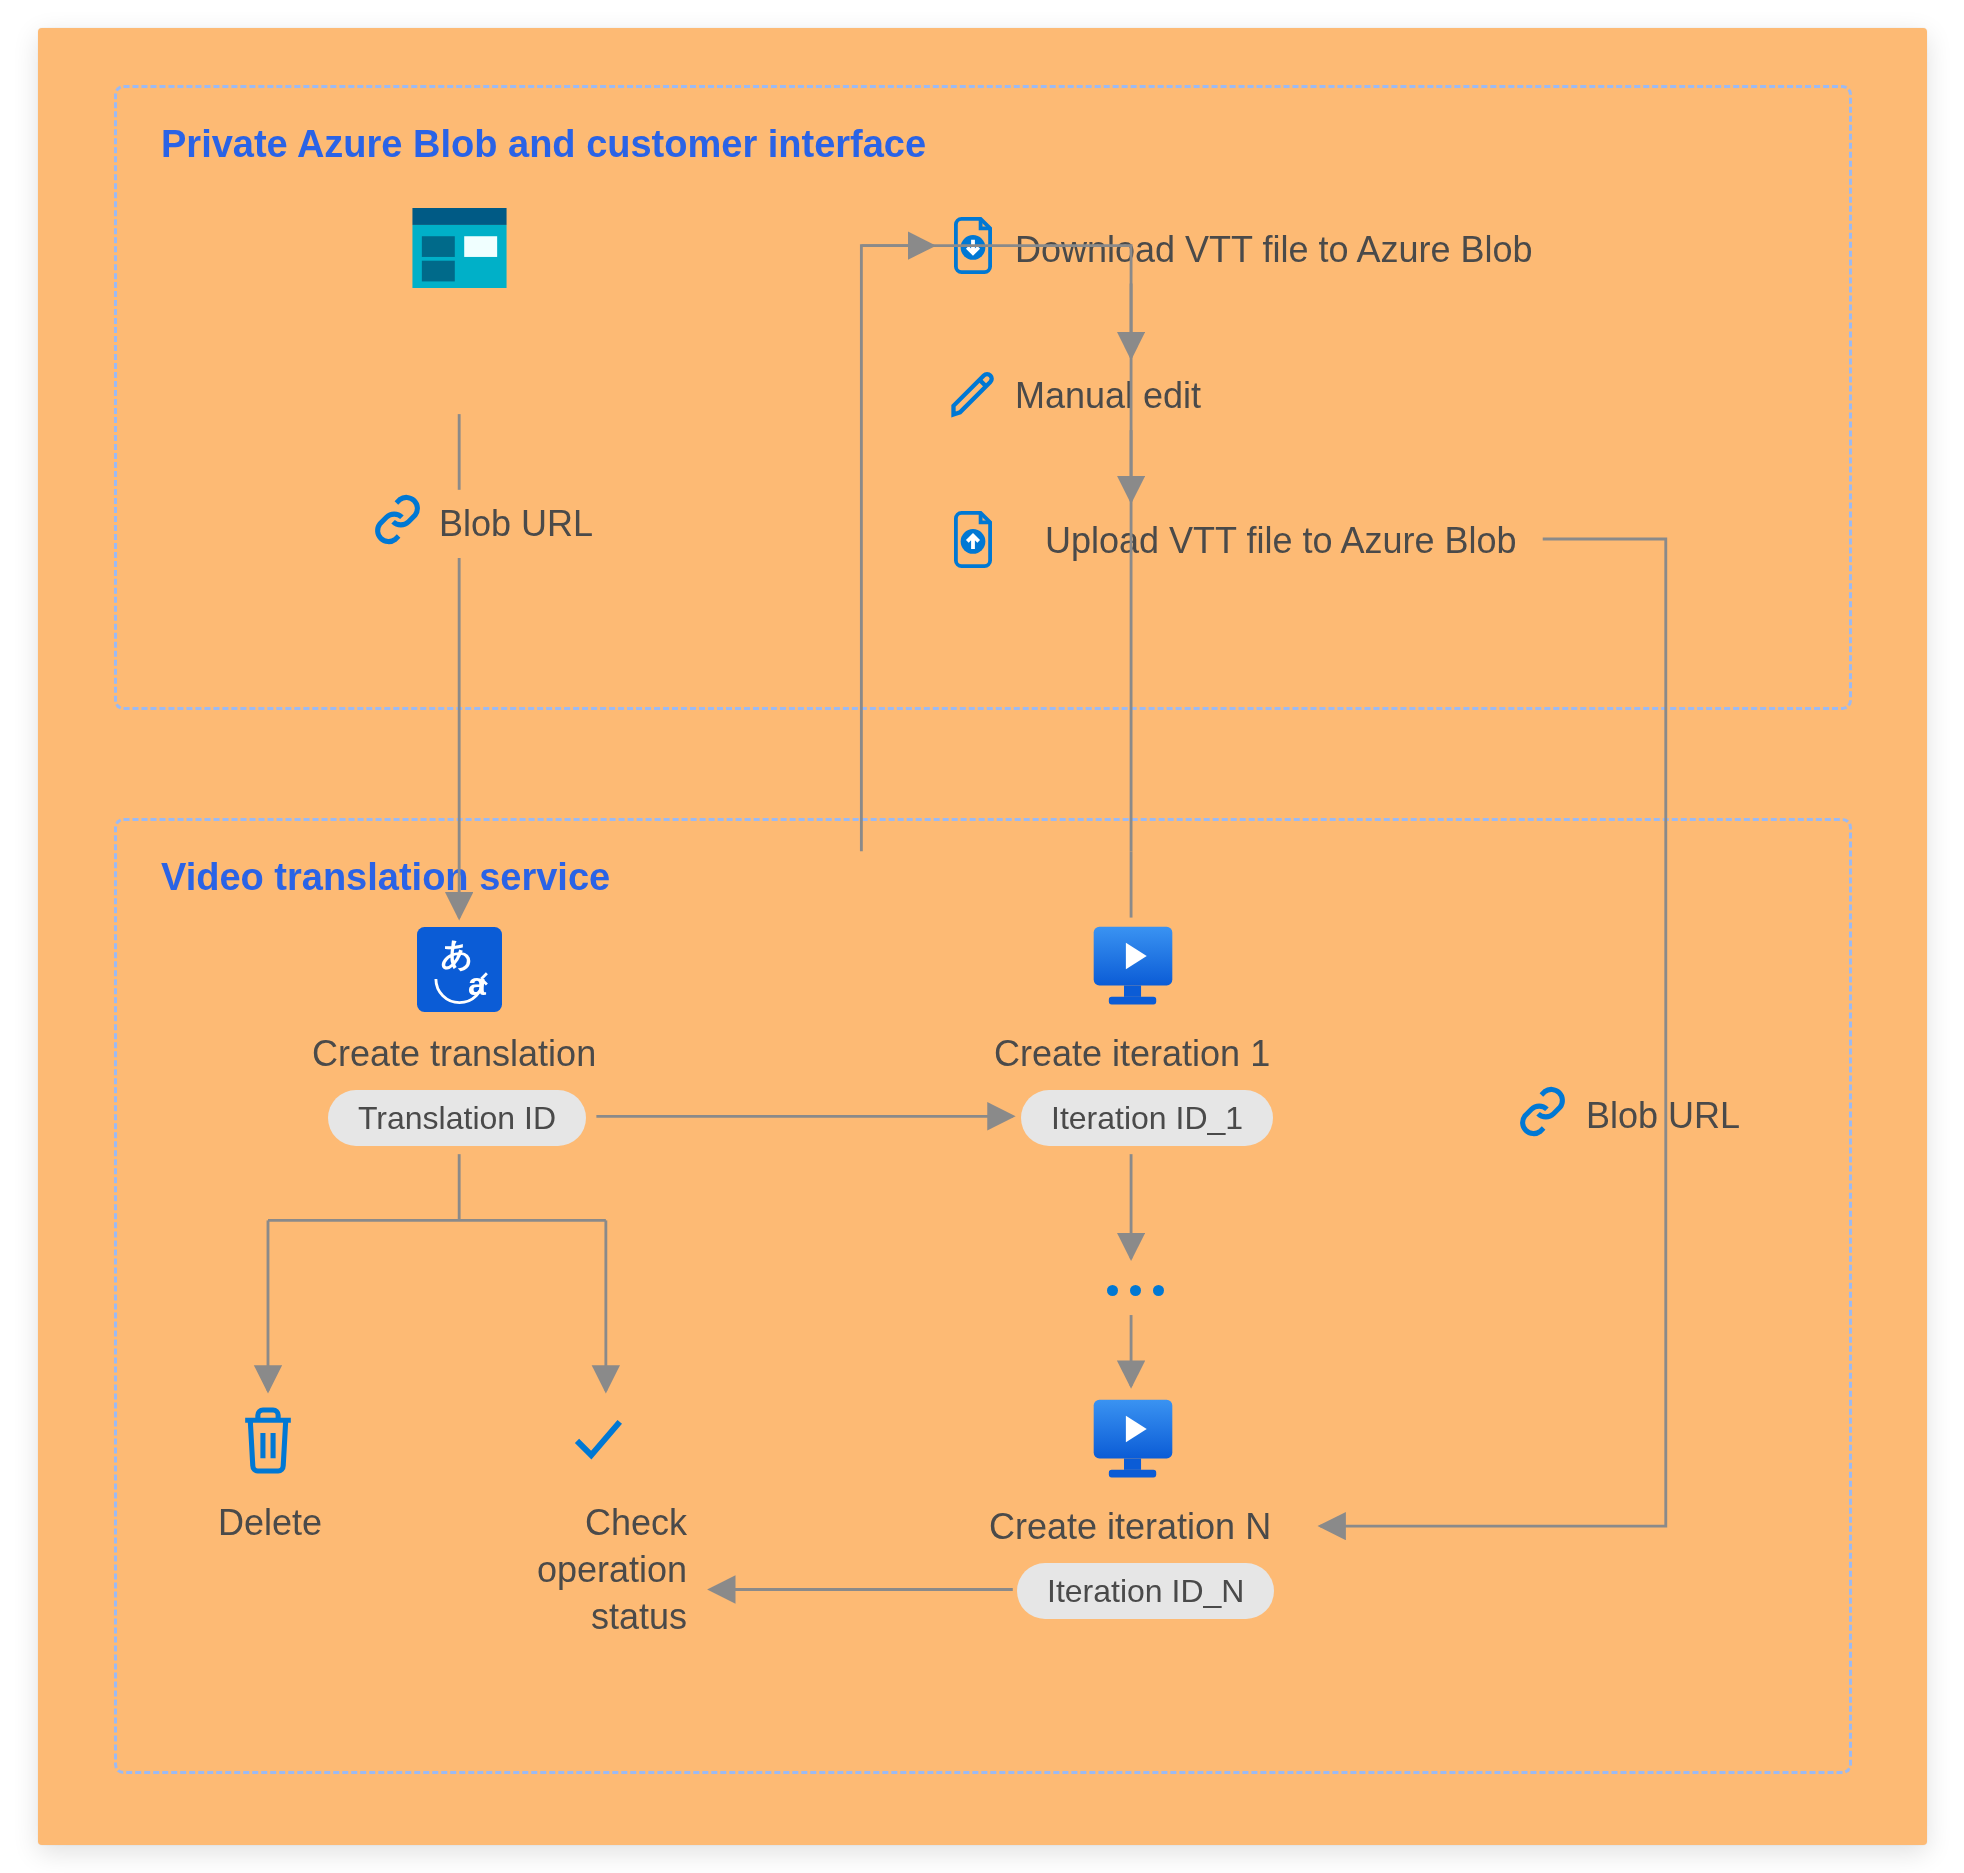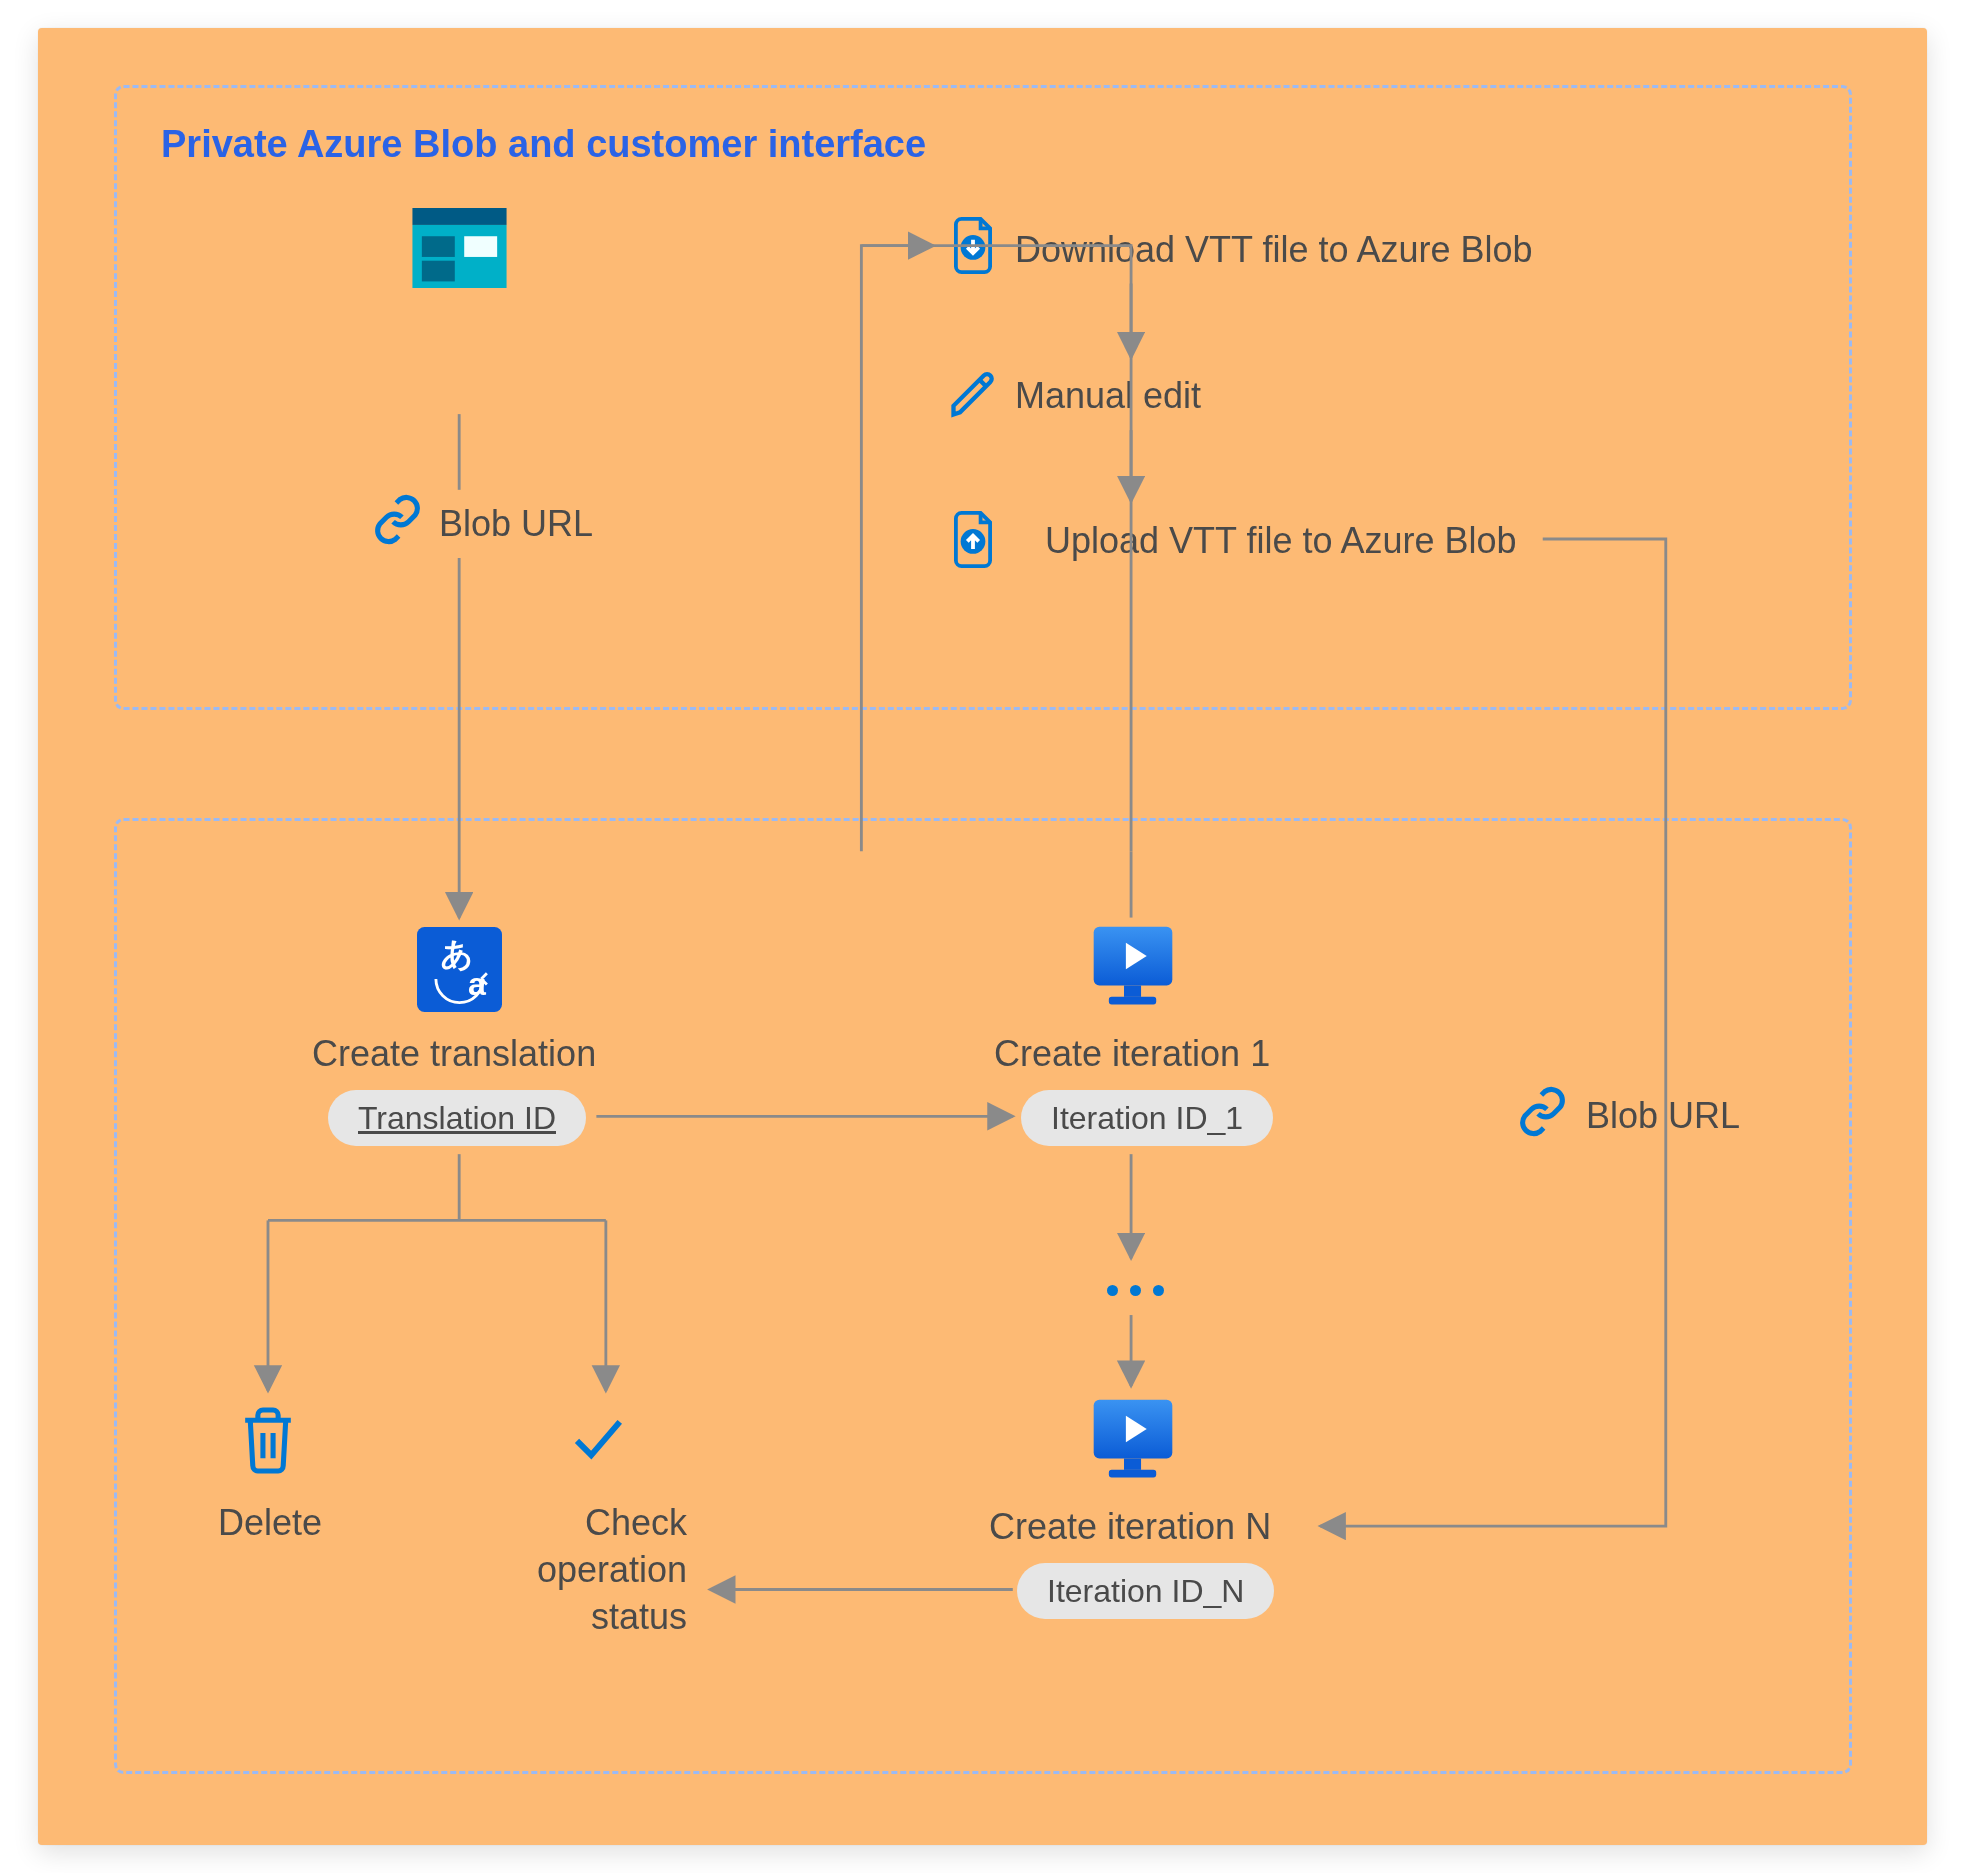--- a/index.html
+++ b/index.html
@@ -76,20 +76,21 @@
 </style>
 </head>
 <body>
 
 <div class="canvas">
 
   <div class="section" style="left:76px; top:57px; width:1738px; height:625px;"></div>
   <div class="section-title" style="left:123px; top:95px;">Private Azure Blob and customer interface</div>
 
   <div class="section" style="left:76px; top:790px; width:1738px; height:956px;"></div>
+  <div class="section-title" style="left:123px; top:828px;">Video translation service</div>
 
   <div class="icon-box" style="left:374px; top:180px; width:95px; height:80px;">
     <svg viewBox="0 0 100 85" width="95" height="80">
       <rect x="0" y="0" width="100" height="18" fill="#005a85"></rect>
       <rect x="0" y="18" width="100" height="67" fill="#00b0c8"></rect>
       <rect x="10" y="30" width="35" height="22" fill="#006a8a"></rect>
       <rect x="55" y="30" width="35" height="22" fill="#f0ffff"></rect>
       <rect x="10" y="56" width="35" height="22" fill="#006a8a"></rect>
     </svg>
   </div>
@@ -133,21 +134,21 @@
   <div class="icon-box" style="left:379px; top:899px; width:85px; height:85px;">
     <svg viewBox="0 0 90 90" width="85" height="85">
       <rect x="0" y="0" width="90" height="90" rx="8" fill="#0b5cd6"></rect>
       <text x="25" y="40" font-size="34" fill="#fff" font-weight="600">あ</text>
       <path d="M20 55 a25 25 0 0 0 50 0" fill="none" stroke="#fff" stroke-width="3"></path>
       <text x="54" y="72" font-size="34" fill="#fff" font-weight="600">a</text>
       <path d="M68 55 l6 -6 M68 55 l6 6" stroke="#fff" stroke-width="3" fill="none"></path>
     </svg>
   </div>
   <div class="node-text" style="left:274px; top:1003px;">Create translation</div>
-  <div class="pill" style="left:290px; top:1062px;text-decoration:underline;">Translation ID</div>
+  <div class="pill" style="left:290px; top:1062px;">Translation ID</div>
 
   <div class="icon-box" style="left:1050px; top:894px; width:90px; height:90px;">
     <svg viewBox="0 0 95 95" width="90" height="90">
       <defs>
         <linearGradient id="g1" x1="0" y1="0" x2="0" y2="1">
           <stop offset="0" stop-color="#3a93f2"></stop>
           <stop offset="1" stop-color="#0b5cd6"></stop>
         </linearGradient>
       </defs>
       <rect x="6" y="5" width="83" height="62" rx="6" fill="url(#g1)"></rect>

